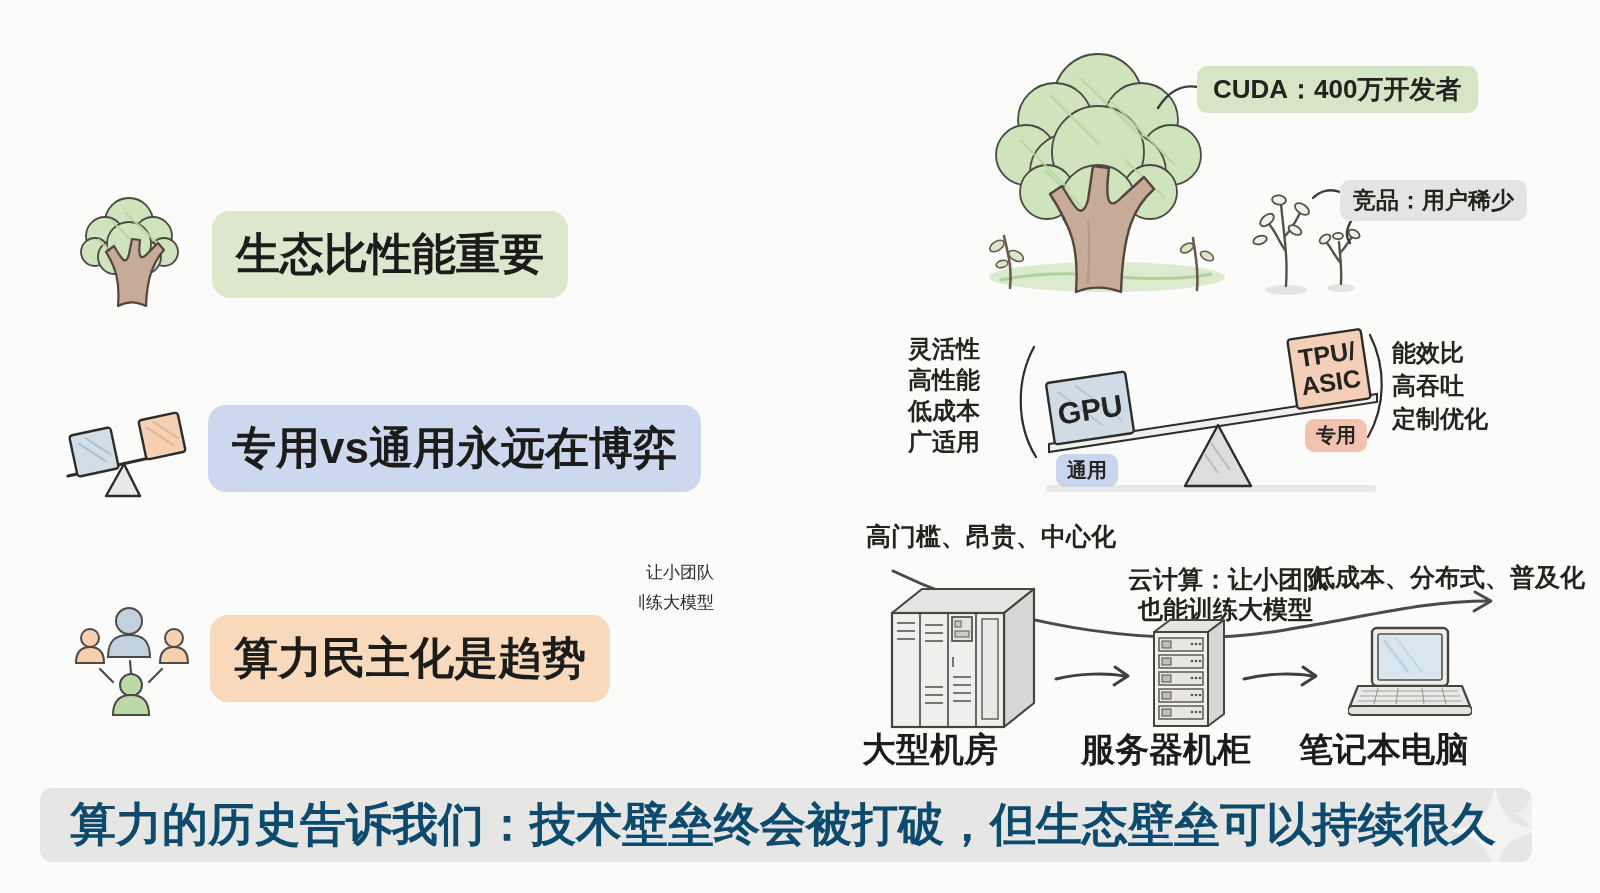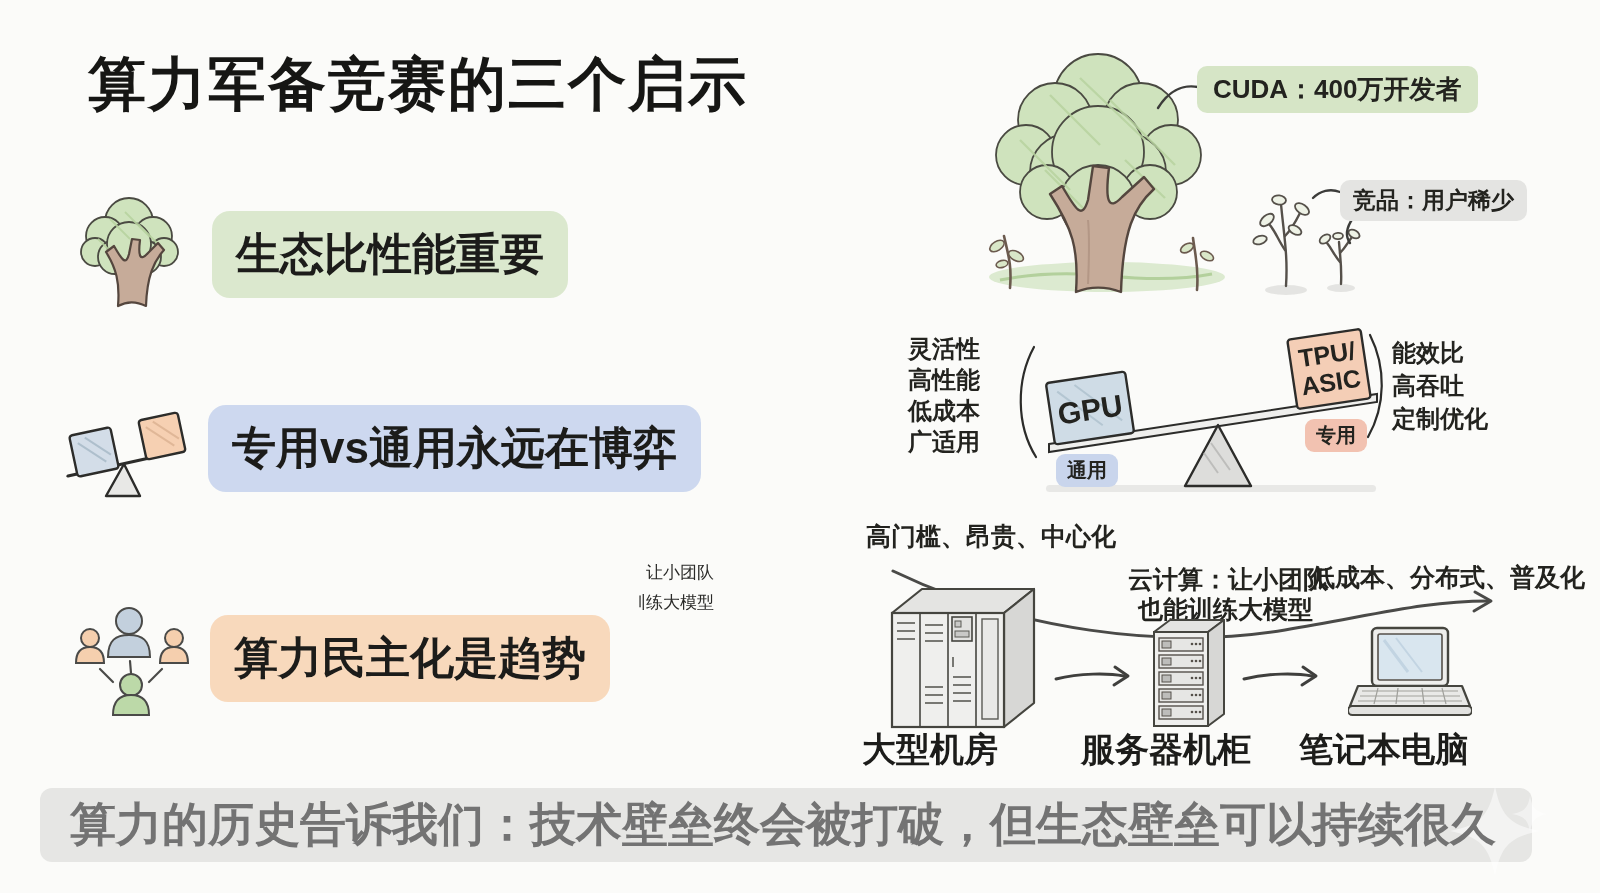--- a/index.html
+++ b/index.html
@@ -17,29 +17,28 @@
   .traits{font-size:24px;font-weight:bold;line-height:31px;color:#23231f;}
   .tag{font-size:20px;font-weight:bold;border-radius:9px;padding:3px 11px;color:#23231f;}
   .tag-blue{left:1056px;top:454px;background:var(--generic-tag,#c9d5ec);}
   .tag-peach{left:1305px;top:419px;background:var(--special-tag,#f2c2b1);}
   .evo-label{font-size:25px;font-weight:bold;color:#23231f;white-space:nowrap;}
   .caption{font-size:34px;font-weight:bold;width:220px;color:#1c1c1a;}
   .fragment{left:558px;top:558px;width:156px;text-align:right;font-size:17px;font-weight:normal;line-height:30px;color:#2a2a28;}
   .clip{display:inline-block;width:7px;overflow:hidden;direction:rtl;vertical-align:bottom;}
   .banner{left:40px;top:788px;width:1492px;height:74px;background:var(--banner-bg,#e6e6e4);
           border-radius:12px;display:flex;align-items:center;padding-left:30px;box-sizing:border-box;}
-  .banner-text{font-size:46px;font-weight:bold;color:#737373;white-space:nowrap;position:relative;z-index:2;}
+  .banner-text{font-size:46px;font-weight:bold;color:#0c4a6e;white-space:nowrap;position:relative;z-index:2;}
   svg text{font-family:"Liberation Sans","DejaVu Sans",sans-serif;font-weight:bold;fill:#23231f;}
 </style>
 </head>
 <body>
 
 <div class="slide">
 
-  <div class="abs title">算力军备竞赛的三个启示</div>
 
   <svg class="abs" style="left:70px;top:194px;" width="120" height="118" viewBox="0 0 120 118">
     <g fill="#cfe3bd" stroke="#4a4a42" stroke-width="1.8">
       <circle cx="59" cy="28" r="24"></circle>
         <circle cx="35" cy="42" r="19"></circle>
         <circle cx="83" cy="42" r="19"></circle>
       <circle cx="25" cy="58" r="14"></circle>
         <circle cx="94" cy="58" r="14"></circle>
         <circle cx="45" cy="63" r="17"></circle>
       <circle cx="74" cy="63" r="17"></circle>

